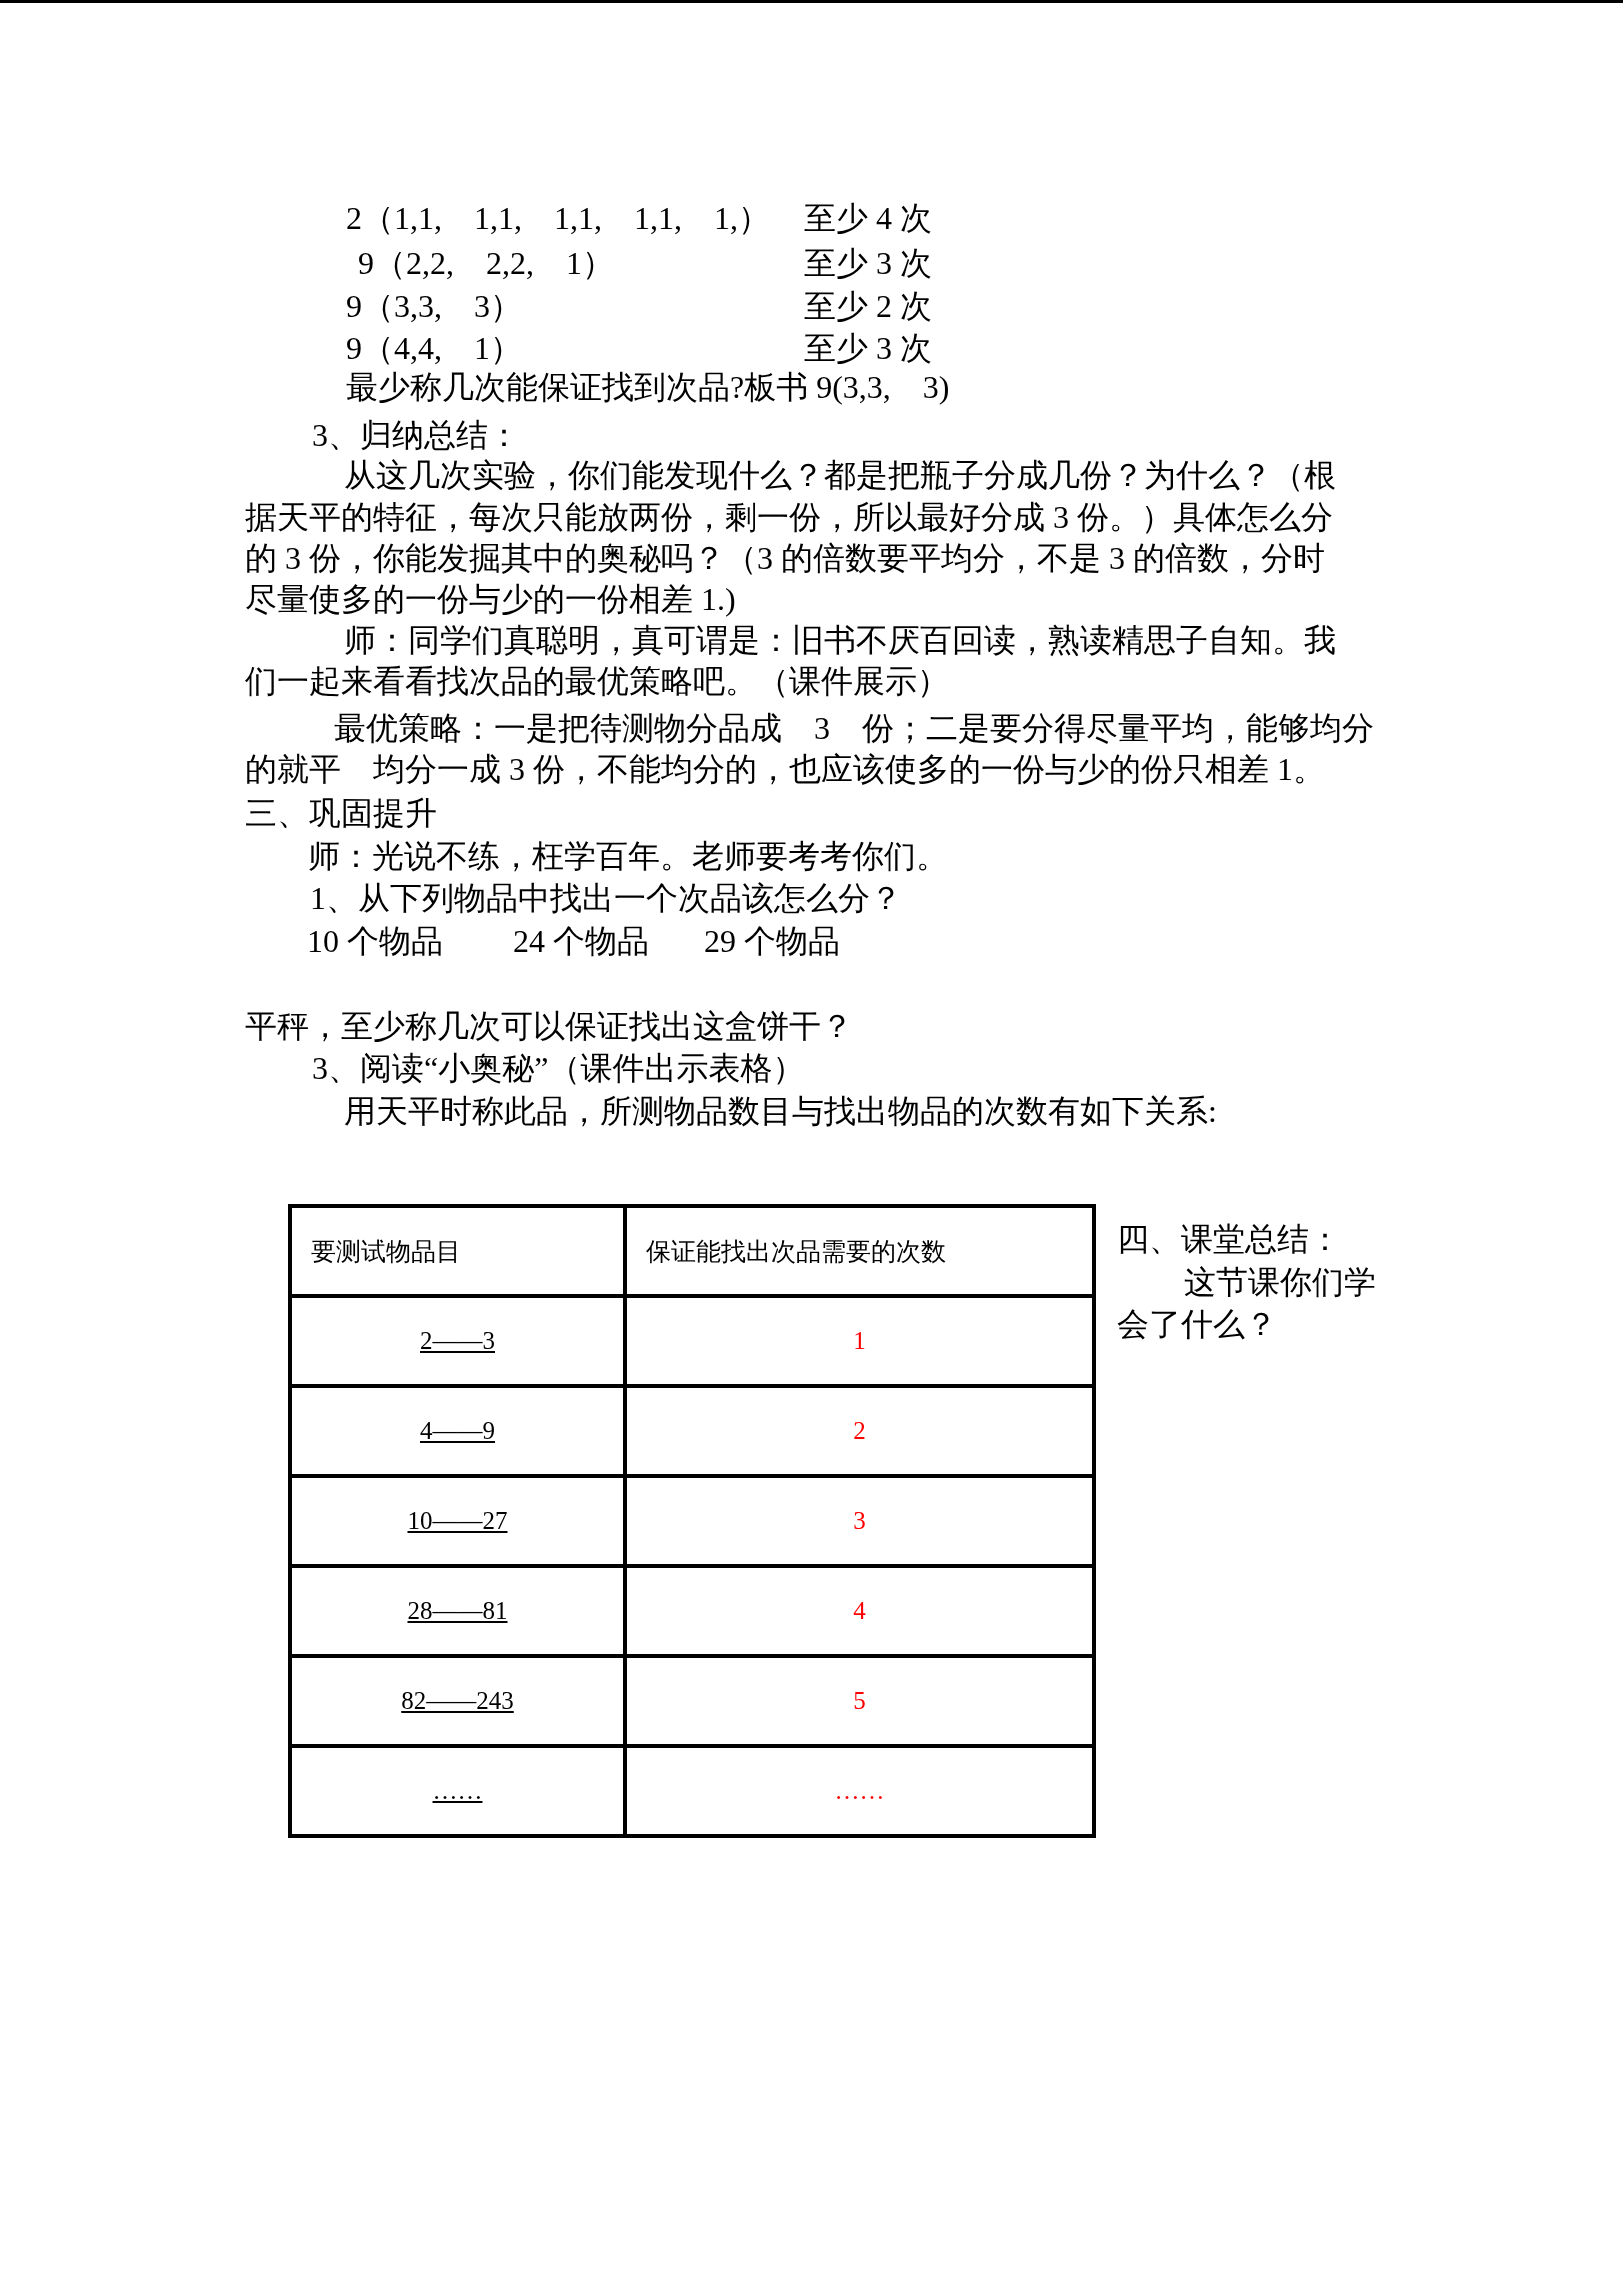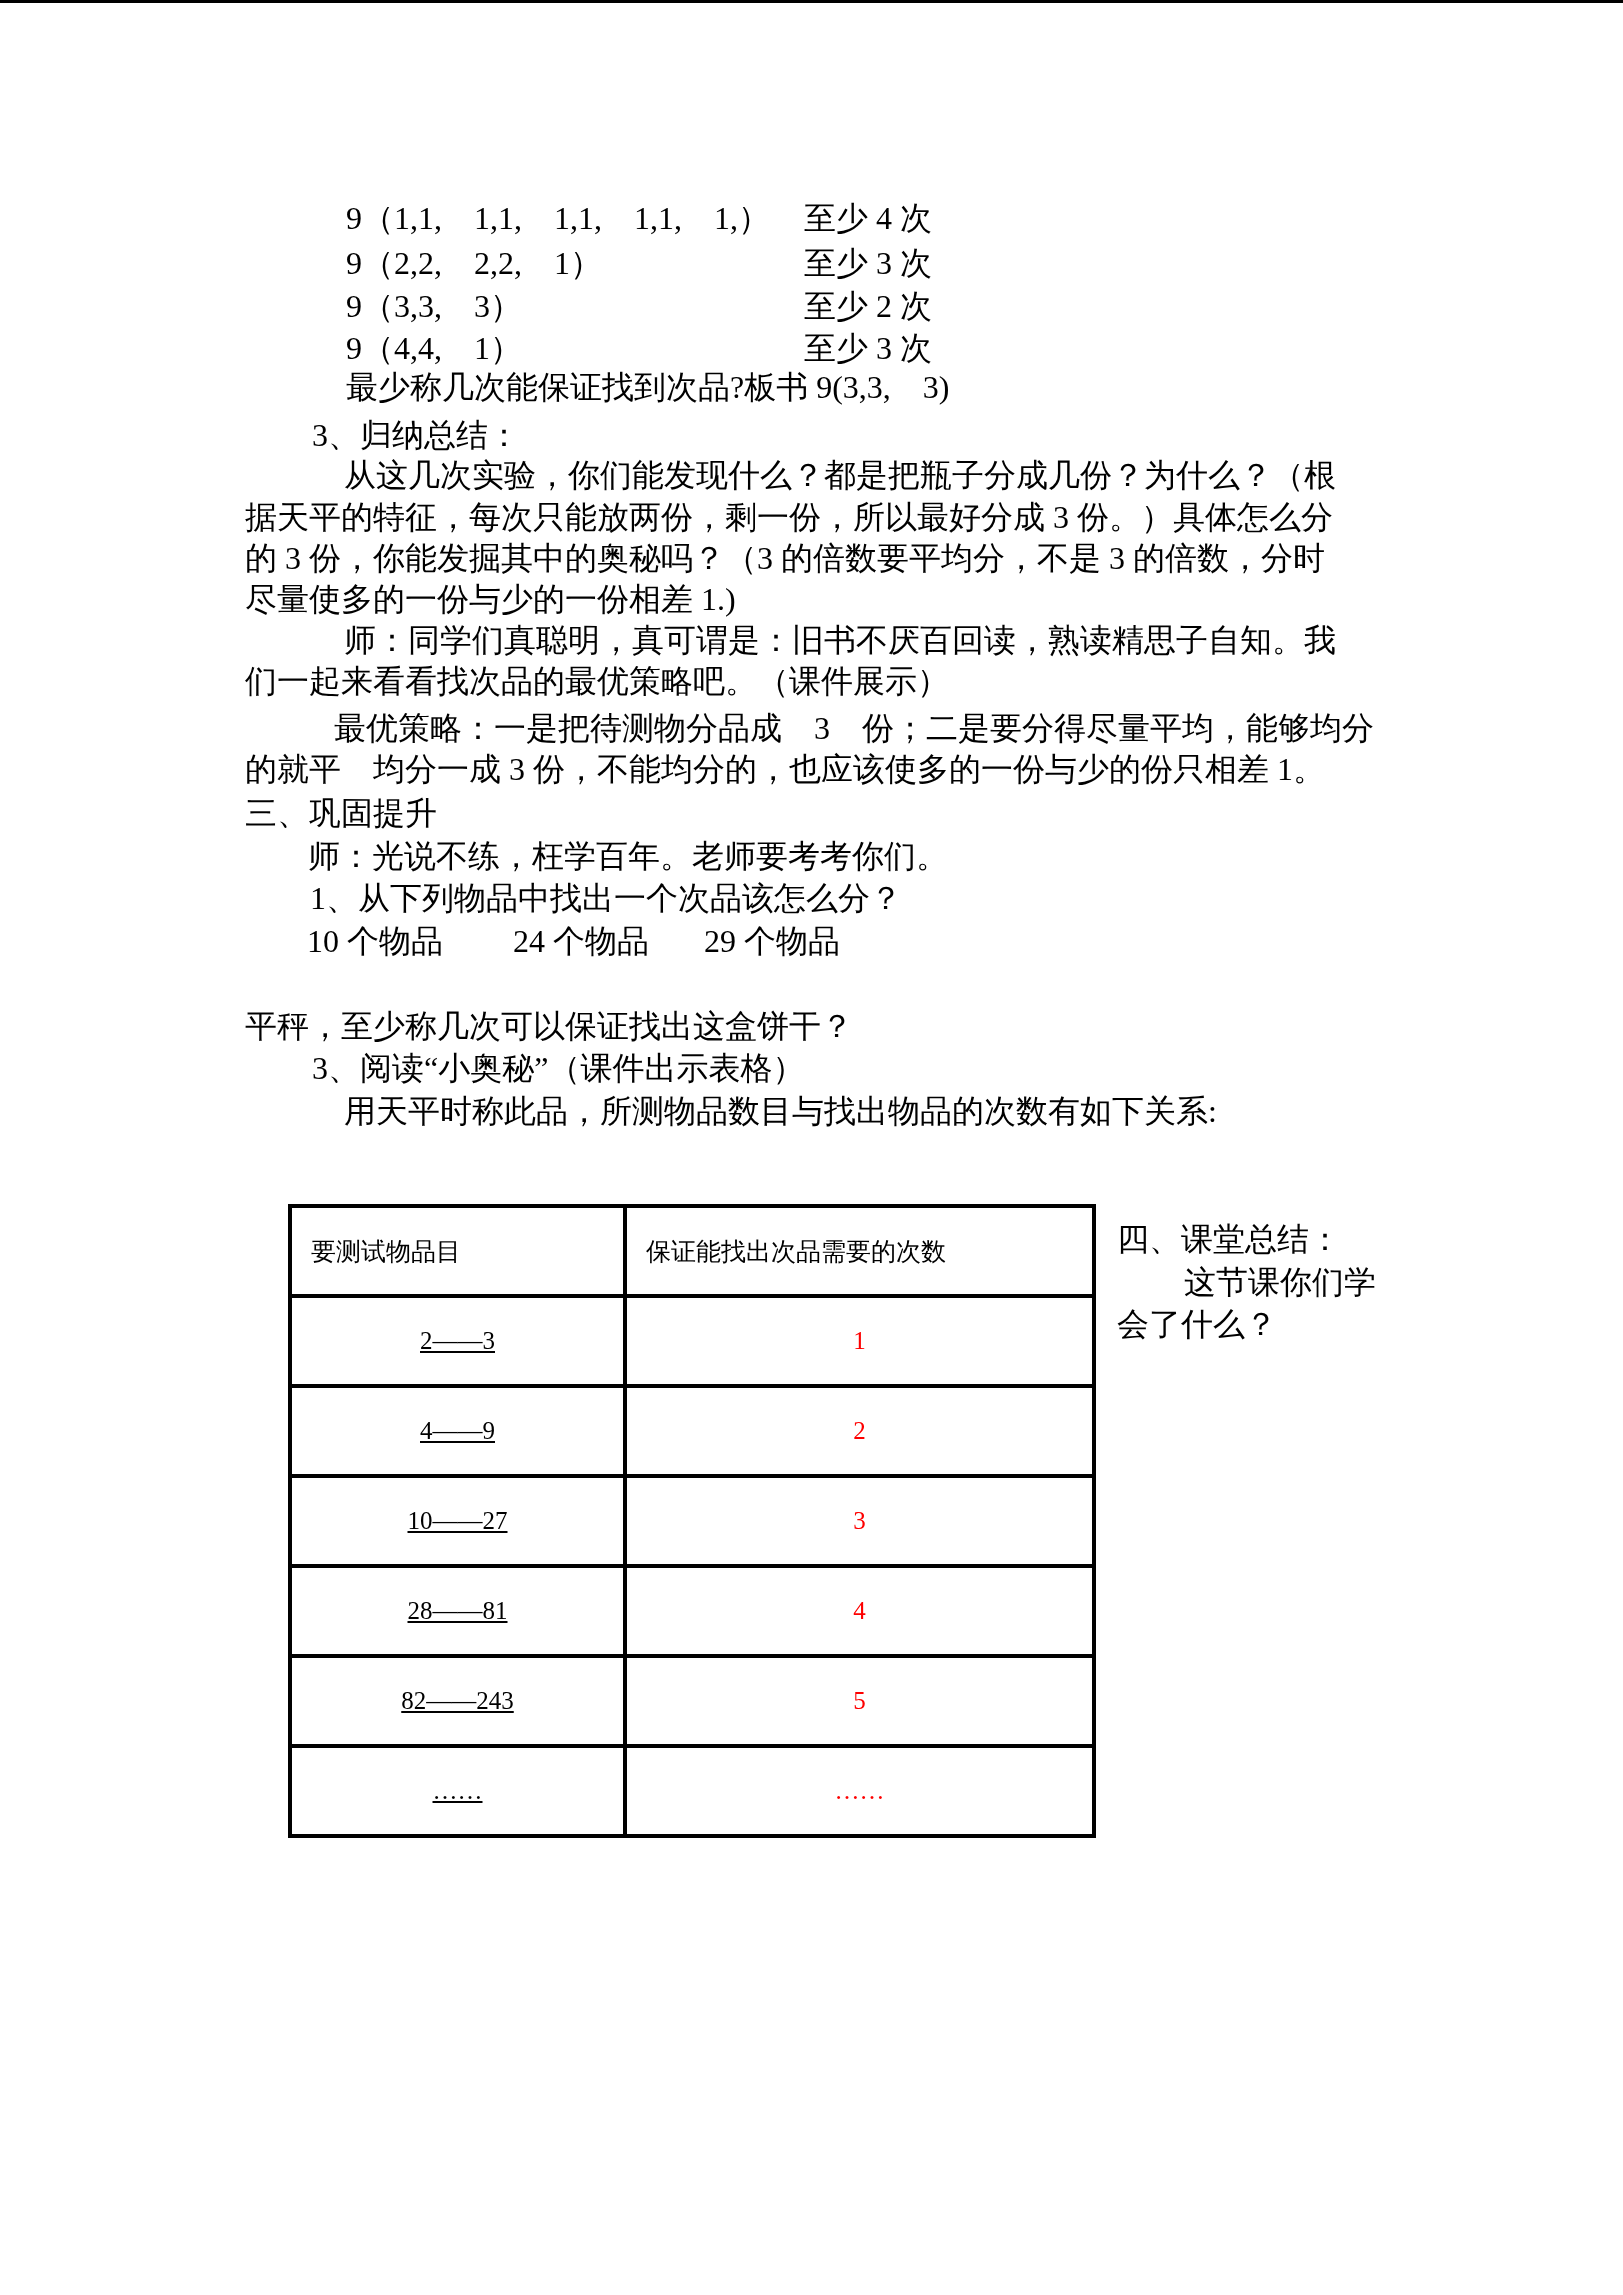--- a/index.html
+++ b/index.html
@@ -50,24 +50,24 @@
     text-align:center;
   }
 </style>
 </head>
 <body>
 
 <div class="page">
 
   <div class="top-rule" style="background: rgb(0, 0, 0);"></div>
 
-  <span class="ln" style="left:346px;top:198px">9（1,1,　1,1,　1,1,　1,1,　1,）</span>
+  <span class="ln" style="left:346px;top:198px">2（1,1,　1,1,　1,1,　1,1,　1,）</span>
   <span class="ln" style="left:804px;top:198px">至少 4 次</span>
 
-  <span class="ln" style="left:346px;top:243px">9（2,2,　2,2,　1）</span>
+  <span class="ln" style="left:358px;top:243px">9（2,2,　2,2,　1）</span>
   <span class="ln" style="left:804px;top:243px">至少 3 次</span>
 
   <span class="ln" style="left:346px;top:286px">9（3,3,　3）</span>
   <span class="ln" style="left:804px;top:286px">至少 2 次</span>
 
   <span class="ln" style="left:346px;top:328px">9（4,4,　1）</span>
   <span class="ln" style="left:804px;top:328px">至少 3 次</span>
 
   <span class="ln" style="left:346px;top:367px">最少称几次能保证找到次品?板书 9(3,3,　3)</span>
 

